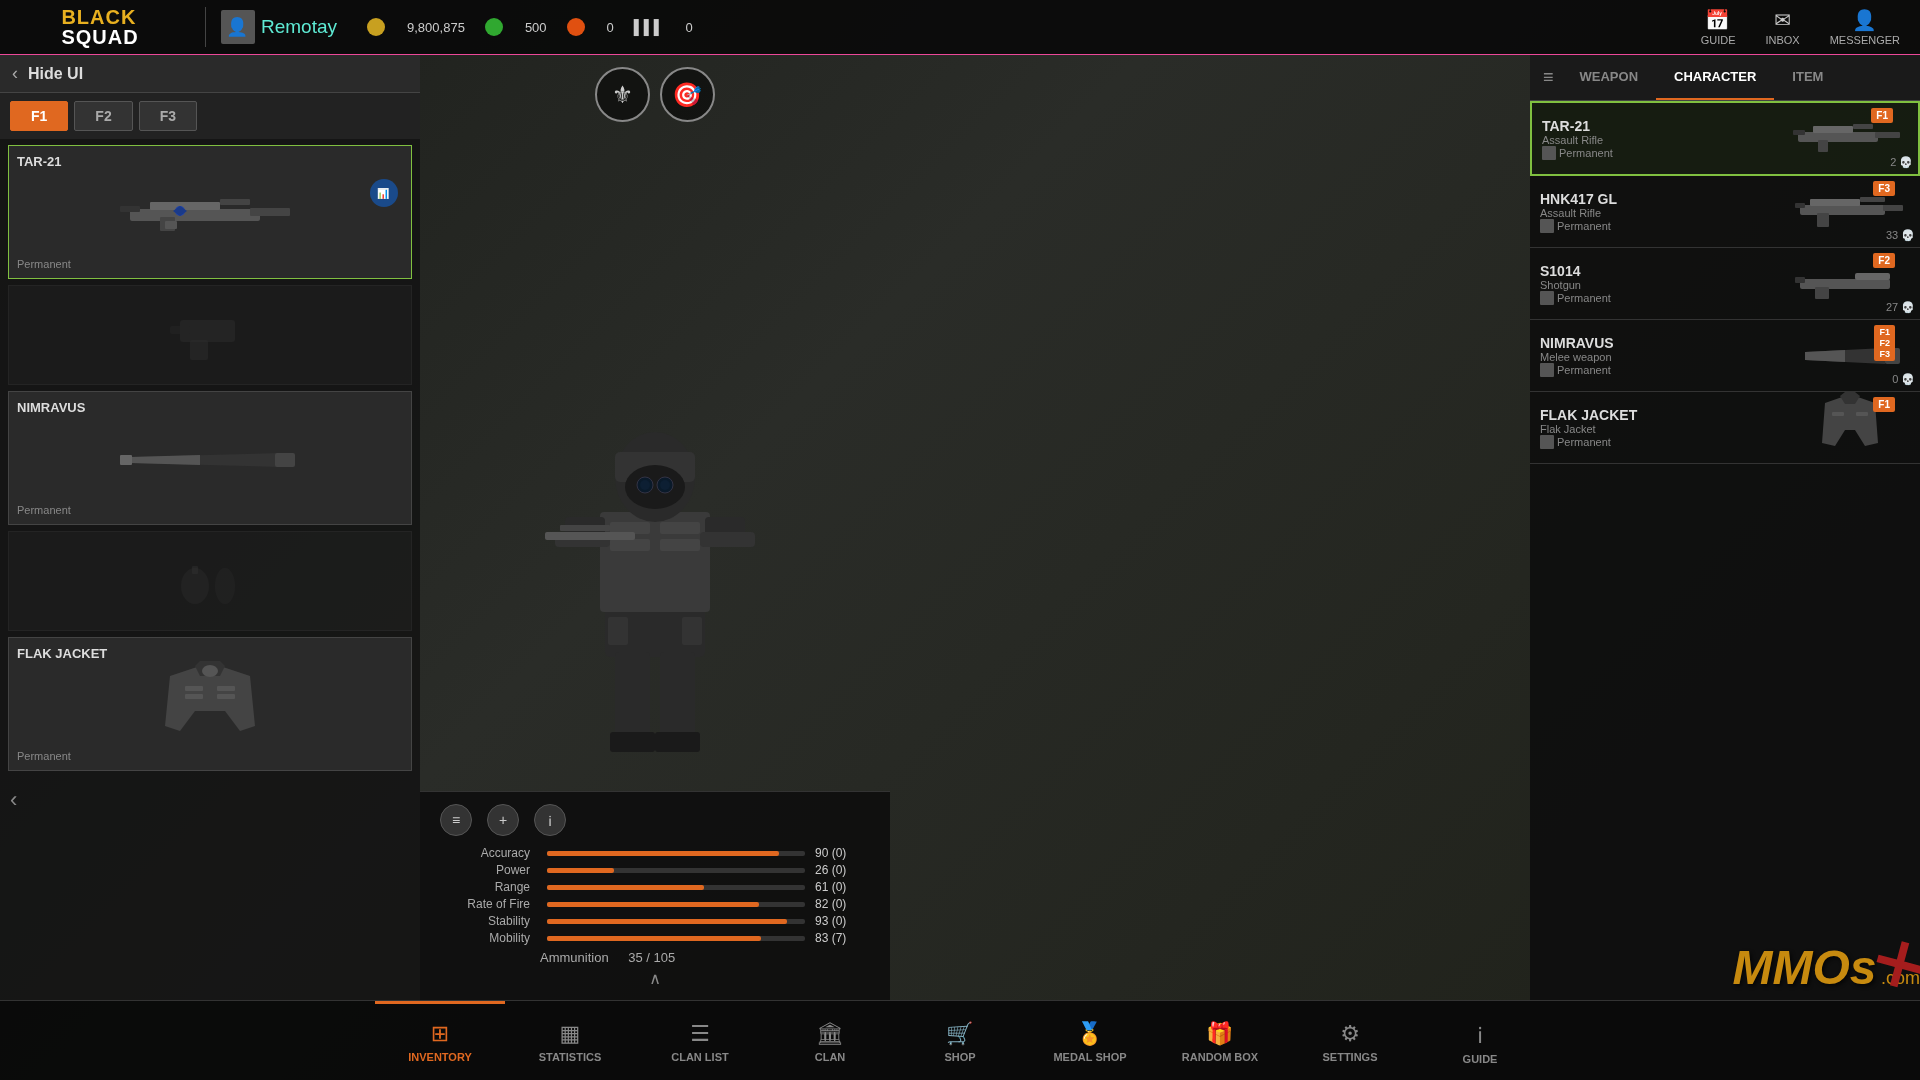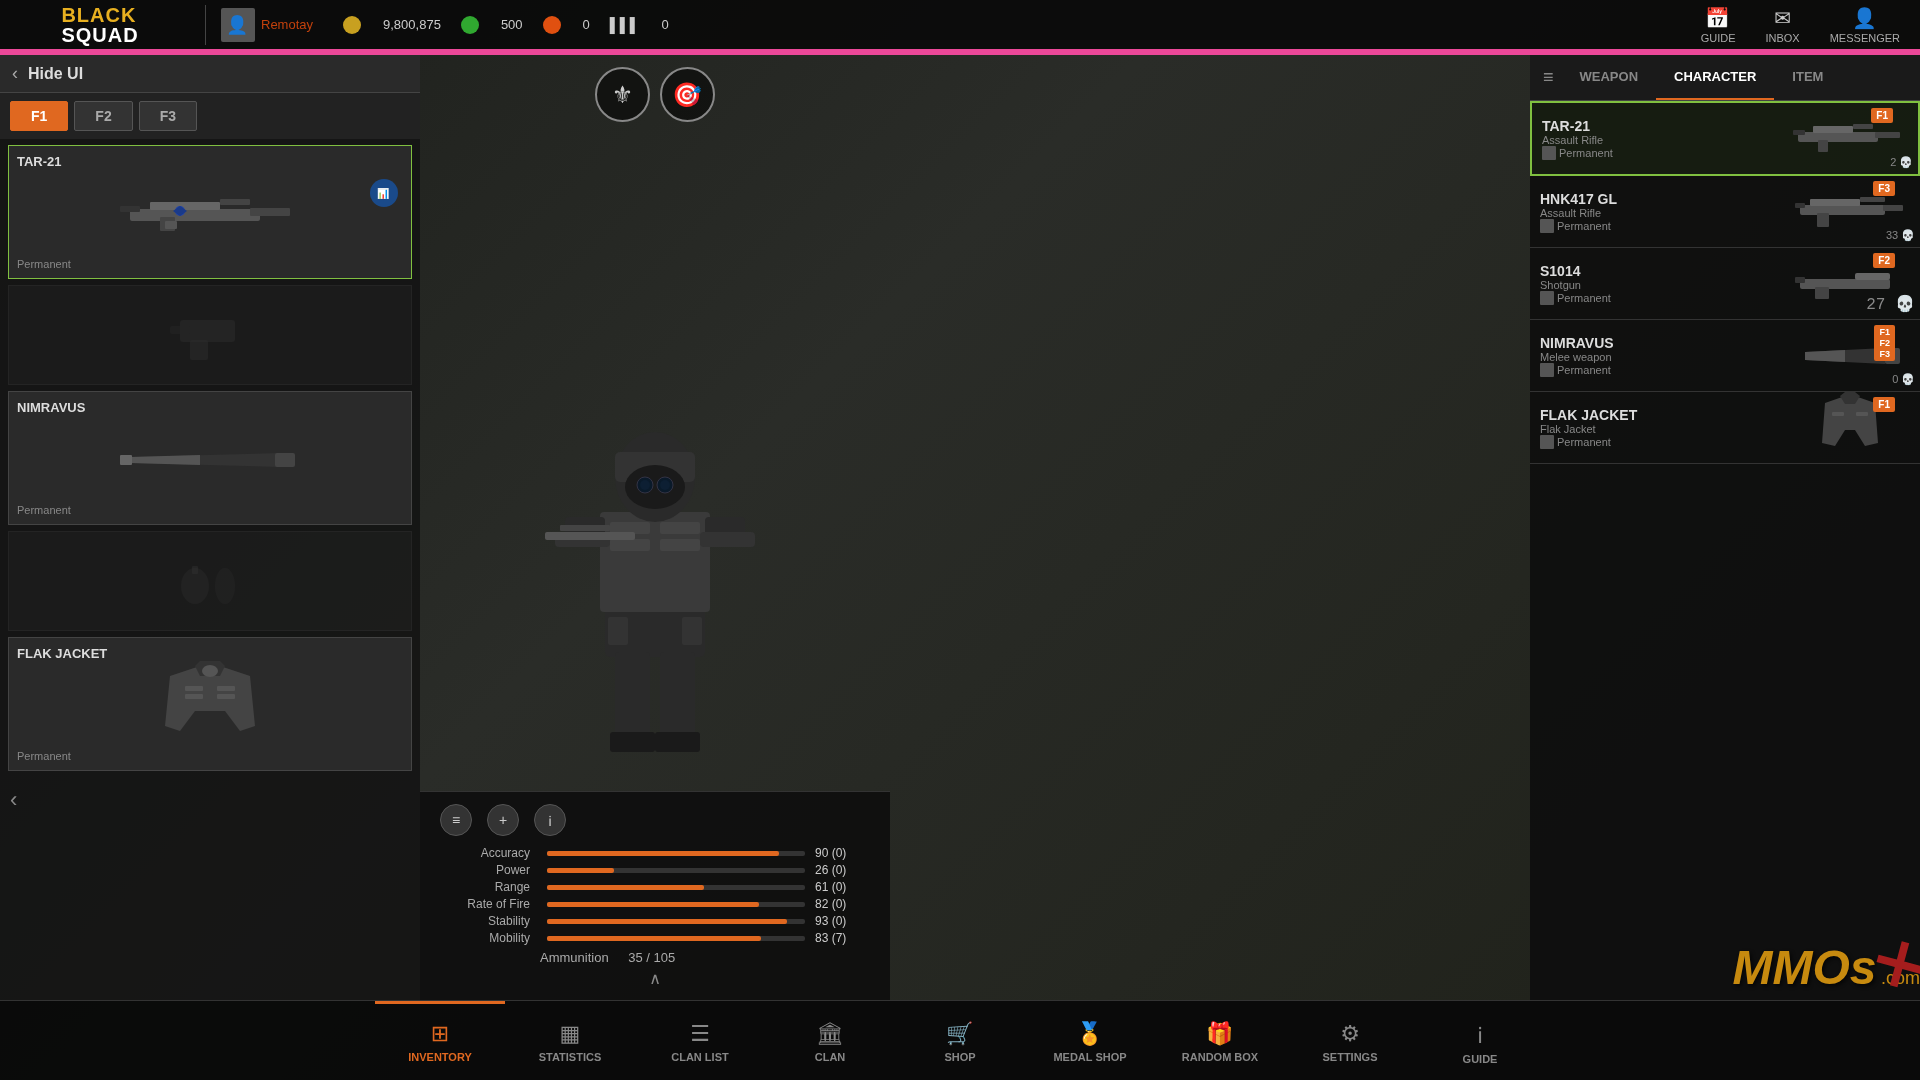--- a/index.html
+++ b/index.html
@@ -23,21 +23,21 @@
 
     
     .top-bar {
       position: absolute;
       top: 0; left: 0; right: 0;
       height: 55px;
       background: rgba(10,10,10,0.92);
       display: flex;
       align-items: center;
       z-index: 10;
-      border-bottom: 6px solid #ec4899;
+      border-bottom: 1px solid #ec4899;
     }
     .logo-area {
       width: 200px;
       display: flex;
       align-items: center;
       justify-content: center;
       padding: 0 10px;
     }
     .logo-text {
       font-size: 20px;
@@ -61,22 +61,22 @@
       padding: 0 10px;
     }
     .avatar-icon {
       width: 34px; height: 34px;
       background: #555;
       border-radius: 2px;
       display: flex; align-items: center; justify-content: center;
       font-size: 18px;
     }
     .username {
-      color: #c2410c;
-      font-size: 13px;
+      color: #5eead4;
+      font-size: 19px;
     }
     .currencies {
       display: flex;
       align-items: center;
       gap: 20px;
       margin-left: 20px;
     }
     .currency-item {
       display: flex;
       align-items: center;
@@ -789,21 +789,21 @@
       <div class="we-image">
           <svg width="110" height="50" viewBox="0 0 110 50">
             <rect x="5" y="20" width="90" height="10" rx="2" fill="#555"></rect>
             <rect x="60" y="14" width="35" height="7" rx="2" fill="#666"></rect>
             <rect x="20" y="28" width="14" height="12" rx="1" fill="#444"></rect>
             <rect x="0" y="18" width="10" height="6" rx="1" fill="#333"></rect>
           </svg>
         </div>
       <span class="we-slot-badge">F2</span>
       <div class="we-kill-count">
-          <span style="font-size:16px;color:#888;font-family:Liberation Mono, monospace;">27 💀</span>
+          <span style="font-size:11px;color:#888;">27 💀</span>
         </div>
     </div>
       <div class="weapon-entry">
       <div class="we-info">
         <div class="we-name">NIMRAVUS</div>
         <div class="we-type">Melee weapon</div>
         <div class="we-permanent">
           <span class="small-icon-box"></span>
           <span>Permanent</span>
         </div>

